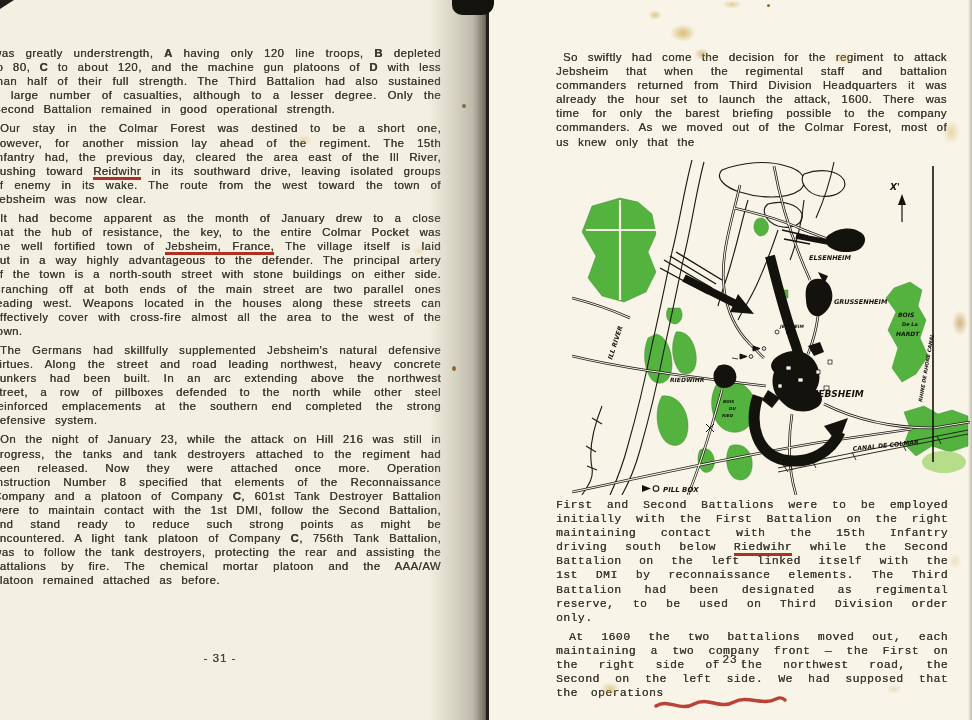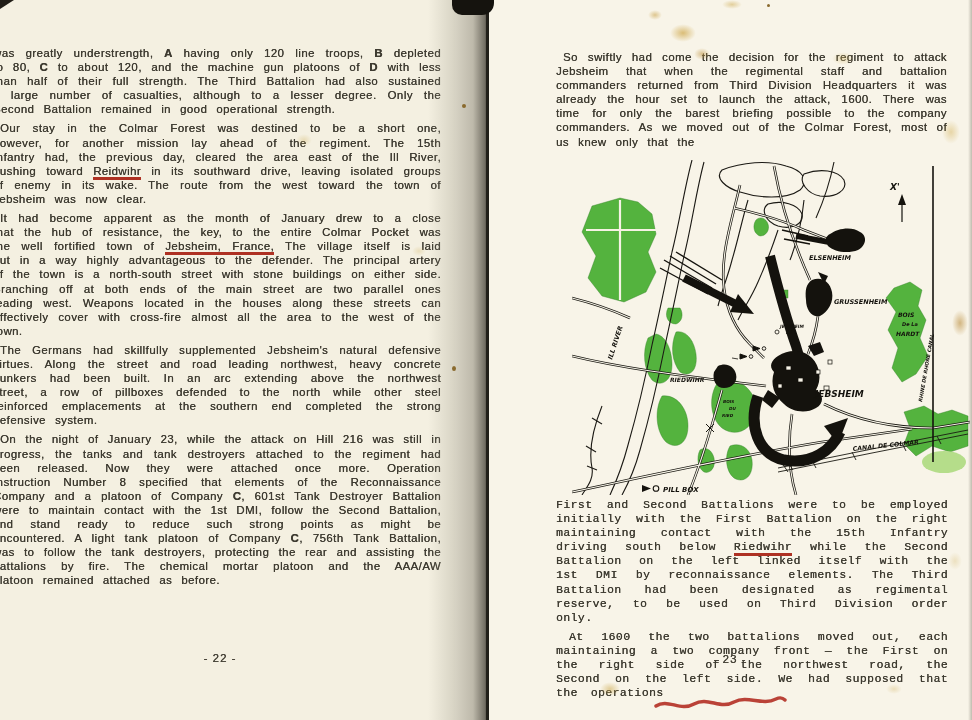--- a/index.html
+++ b/index.html
@@ -47,21 +47,21 @@
 <div class="spread">
 
   <div class="page page-left">
     <div class="text-col left-col">
       <p class="para no-indent"><span>was greatly understrength, </span><span class="b">A</span><span> having only 120 line troops, </span><span class="b">B</span><span> depleted to 80, </span><span class="b">C</span><span> to about 120, and the machine gun platoons of </span><span class="b">D</span><span> with less than half of their full strength. The Third Battalion had also sustained a large number of casualties, although to a lesser degree. Only the Second Battalion remained in good operational strength.</span></p>
       <p class="para"><span>Our stay in the Colmar Forest was destined to be a short one, however, for another mission lay ahead of the regiment. The 15th Infantry had, the previous day, cleared the area east of the Ill River, pushing toward </span><span class="rl">Reidwihr</span><span> in its southward drive, leaving isolated groups of enemy in its wake. The route from the west toward the town of Jebsheim was now clear.</span></p>
       <p class="para"><span>It had become apparent as the month of January drew to a close that the hub of resistance, the key, to the entire Colmar Pocket was the well fortified town of </span><span class="rl">Jebsheim, France,</span><span> The village itself is laid out in a way highly advantageous to the defender. The principal artery of the town is a north-south street with stone buildings on either side. Branching off at both ends of the main street are two parallel ones leading west. Weapons located in the houses along these streets can effectively cover with cross-fire almost all the area to the west of the town.</span></p>
       <p class="para"><span>The Germans had skillfully supplemented Jebsheim's natural defensive virtues. Along the street and road leading northwest, heavy concrete bunkers had been built. In an arc extending above the northwest street, a row of pillboxes defended to the north while other steel reinforced emplacements at the southern end completed the strong defensive system.</span></p>
       <p class="para"><span>On the night of January 23, while the attack on Hill 216 was still in progress, the tanks and tank destroyers attached to the regiment had been released. Now they were attached once more. Operation Instruction Number 8 specified that elements of the Reconnaissance Company and a platoon of Company </span><span class="b">C</span><span>, 601st Tank Destroyer Battalion were to maintain contact with the 1st DMI, follow the Second Battalion, and stand ready to reduce such strong points as might be encountered. A light tank platoon of Company </span><span class="b">C</span><span>, 756th Tank Battalion, was to follow the tank destroyers, protecting the rear and assisting the battalions by fire. The chemical mortar platoon and the AAA/AW platoon remained attached as before.</span></p>
     </div>
-    <div class="page-num left">- 22 -</div>
+    <div class="page-num left">- 31 -</div>
   </div>
 
   <div class="page page-right"></div>
   <div class="text-col right-col-top">
     <p class="para"><span>So swiftly had come the decision for the regiment to attack Jebsheim that when the regimental staff and battalion commanders returned from Third Division Headquarters it was already the hour set to launch the attack, 1600. There was time for only the barest briefing possible to the company commanders. As we moved out of the Colmar Forest, most of us knew only that the</span></p>
   </div>
 
   <svg class="map" viewBox="0 0 398 335">
 
     <g fill="#54b33e" stroke="#2f7d26" stroke-width="0.4">

